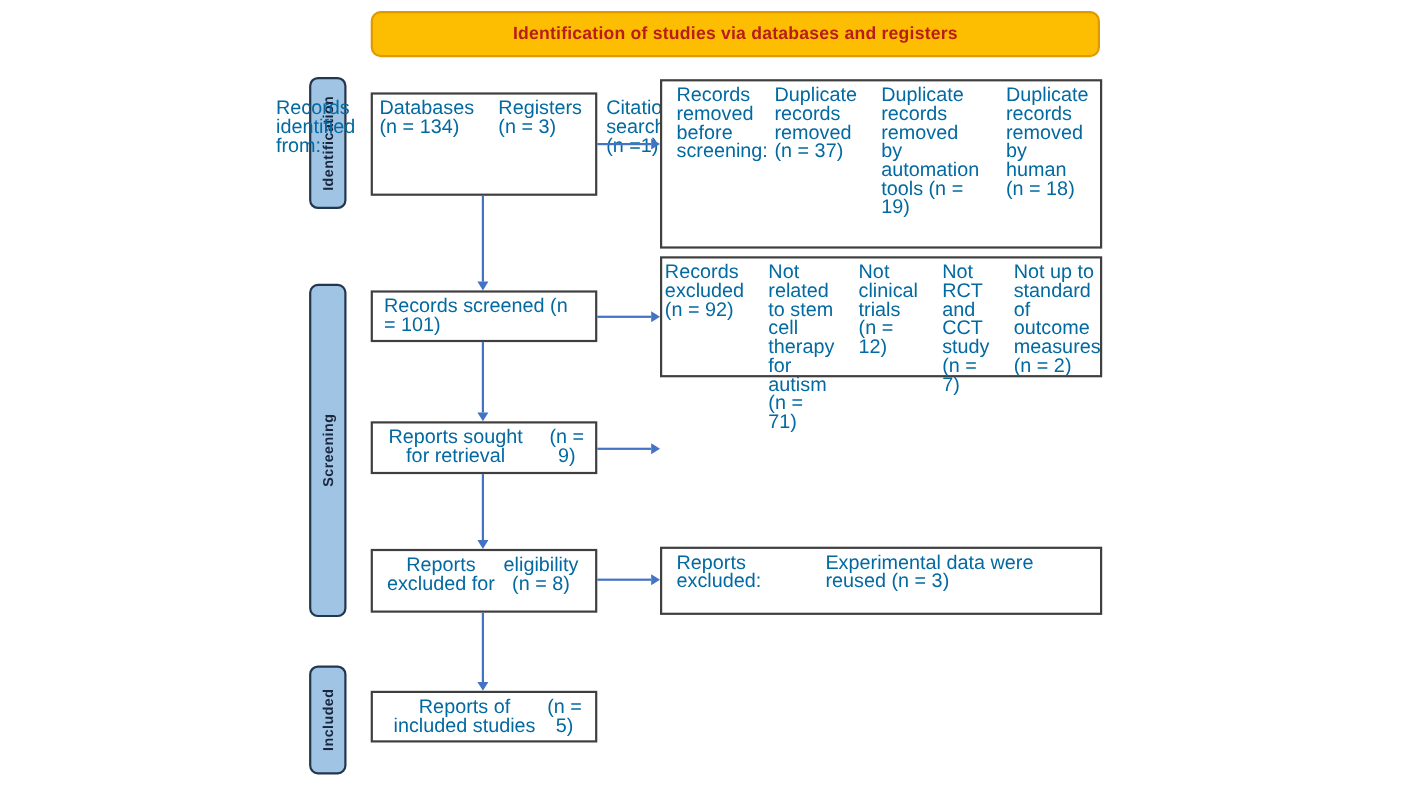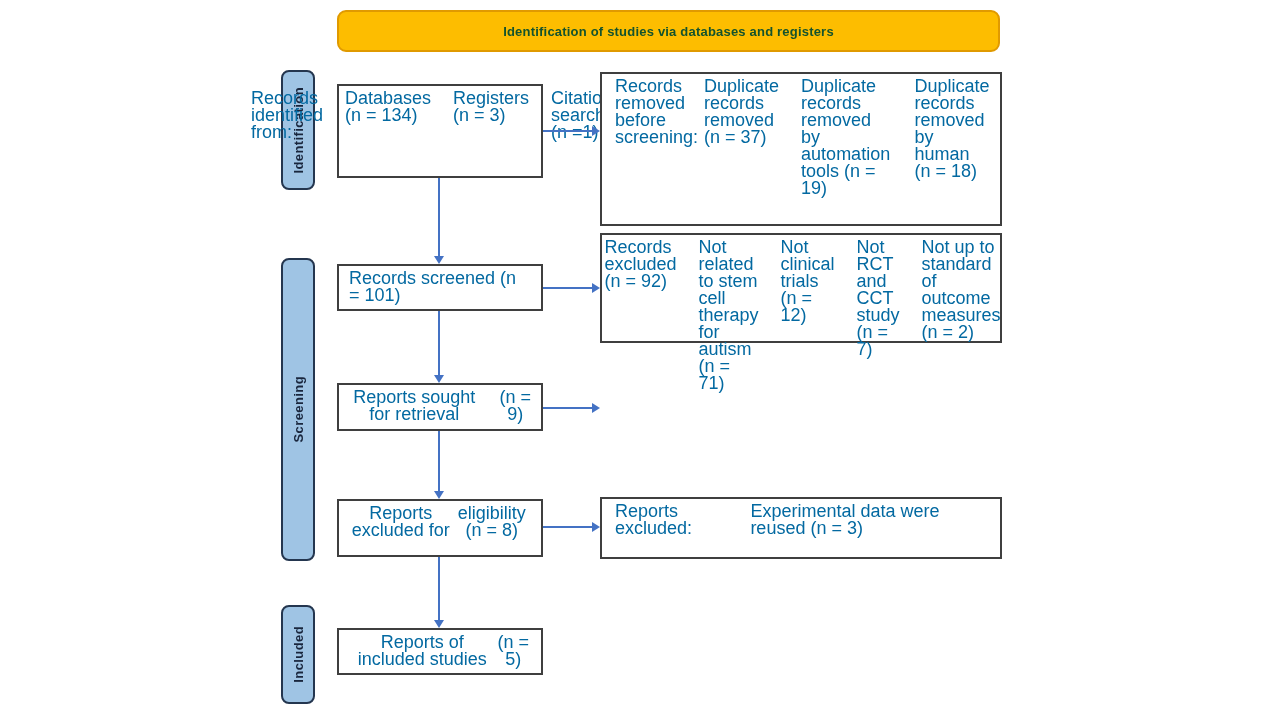--- a/index.html
+++ b/index.html
@@ -12,21 +12,21 @@
     position:relative; width:1280px; height:720px; background:#ffffff; overflow:hidden;
   }
   
   .banner {
     position:absolute; left:337px; top:10px; width:663px; height:42px;
     background:#FDBD00; border:2px solid #E09A00; border-radius:9px;
     display:flex; align-items:center; justify-content:center;
     box-sizing:border-box;
   }
   .banner span {
-    font-size:13px; font-weight:bold; color:#14532d; letter-spacing:0.2px;
+    font-size:16px; font-weight:bold; color:#b91c1c; letter-spacing:0.2px;
   }
   
   .stage-tab {
     position:absolute; left:281px; width:34px;
     background:#9FC4E4; border:2px solid #24364F; border-radius:8px;
     display:flex; align-items:center; justify-content:center;
     box-sizing:border-box;
   }
   .stage-tab span {
     writing-mode:vertical-rl; transform:rotate(180deg);

